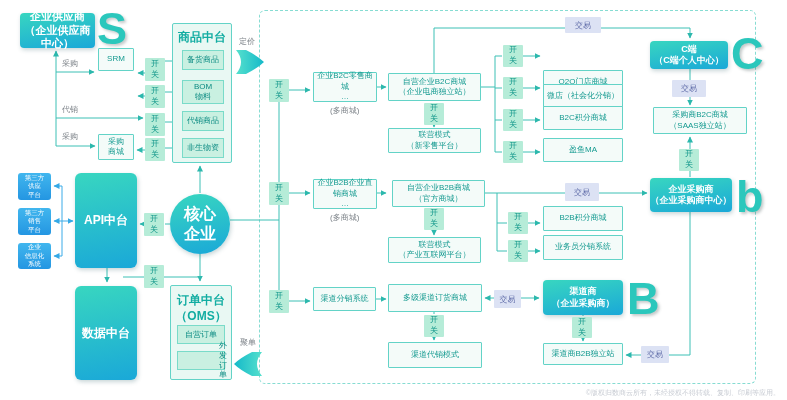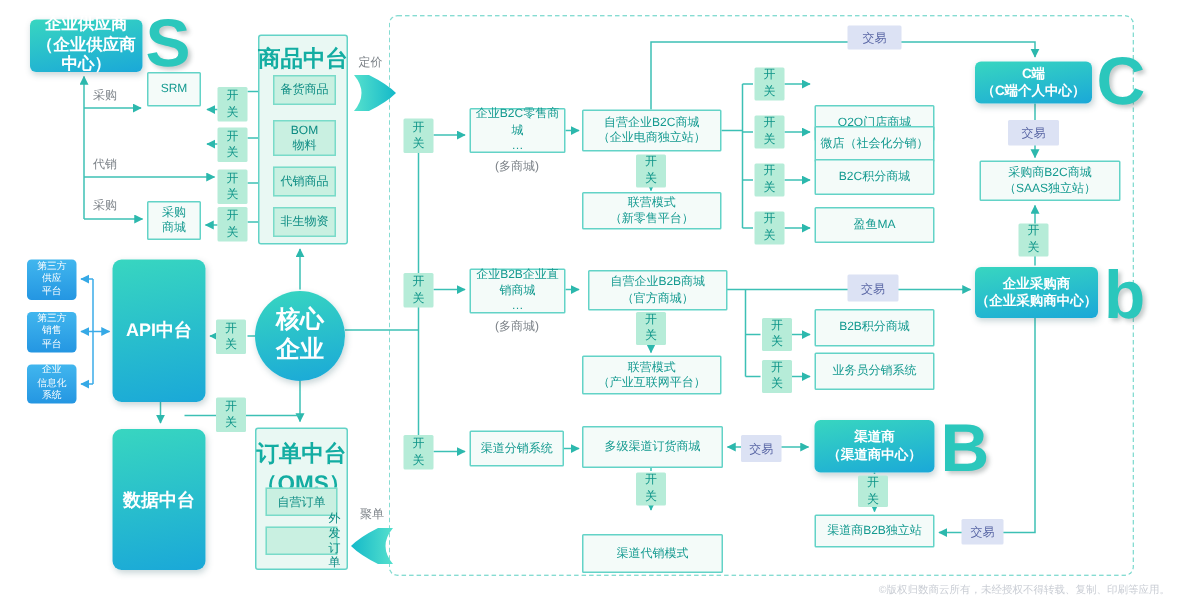--- a/index.html
+++ b/index.html
@@ -9,21 +9,21 @@
   .wires{position:absolute;left:0;top:0;z-index:1;}
   .dashed{border:1px dashed #86dcd2;border-radius:6px;z-index:0;}
   .grad{background:linear-gradient(170deg,#38d6c0 0%,#1aa8d8 100%);color:#fff;font-weight:bold;
         border-radius:4px;display:flex;align-items:center;justify-content:center;text-align:center;
         white-space:pre-line;z-index:2;box-shadow:1px 2px 4px rgba(40,90,100,.25);line-height:1.25;}
   .circle{border-radius:50%;}
   .node{background:#f4fbf9;border:1px solid #63d3c7;color:#149a90;font-size:8px;line-height:1.3;
         display:flex;align-items:center;justify-content:center;text-align:center;white-space:pre-line;
         z-index:2;border-radius:1px;}
   .panel{background:#e9f8f3;border:1px solid #63d3c7;z-index:2;border-radius:2px;}
-  .ptitle{color:#13ada2;font-weight:bold;font-size:15px;text-align:center;white-space:pre-line;z-index:3;line-height:1.3;}
+  .ptitle{color:#13ada2;font-weight:bold;font-size:12px;text-align:center;white-space:pre-line;z-index:3;line-height:1.3;}
   .pitem{background:#c9f0e1;border:1px solid #79dbc9;color:#0b8b82;font-size:8px;line-height:1.2;
         display:flex;align-items:center;justify-content:center;text-align:center;white-space:pre-line;z-index:3;}
   .switch{background:#b6ecd8;color:#0d9488;font-size:8px;line-height:1.35;display:flex;align-items:center;
         justify-content:center;text-align:center;white-space:pre-line;z-index:3;border-radius:1px;}
   .trade{background:#dce2f4;color:#5b68a6;font-size:8px;display:flex;align-items:center;justify-content:center;
         z-index:3;border-radius:1px;}
   .tp{background:linear-gradient(180deg,#41b6ee,#2496e2);color:#fff;font-size:6.5px;line-height:1.3;
         display:flex;align-items:center;justify-content:center;text-align:center;white-space:pre-line;
         z-index:2;border-radius:3px;}
   .lbl{color:#7c8288;font-size:8px;z-index:2;}
@@ -227,25 +227,25 @@
   <div class="abs switch" style="left:508px;top:240px;width:20px;height:22px;">开
 关</div>
   <div class="abs node" style="left:543px;top:235px;width:80px;height:25px;">业务员分销系统</div>
 
   <div class="abs switch" style="left:269px;top:290px;width:20px;height:23px;">开
 关</div>
   <div class="abs node" style="left:313px;top:287px;width:63px;height:24px;">渠道分销系统</div>
   <div class="abs node" style="left:388px;top:284px;width:94px;height:28px;">多级渠道订货商城</div>
   <div class="abs trade" style="left:494px;top:290px;width:27px;height:18px;">交易</div>
   <div class="abs grad" style="left:543px;top:280px;width:80px;height:35px;font-size:9px;">渠道商
-（渠道商中心）</div>
+（企业采购商）</div>
   <div class="abs letter" style="left:627px;top:276px;">B</div>
   <div class="abs switch" style="left:572px;top:317px;width:20px;height:21px;">开
 关</div>
   <div class="abs switch" style="left:424px;top:315px;width:20px;height:22px;">开
 关</div>
-  <div class="abs node" style="left:388px;top:342px;width:94px;height:26px;margin-top:14px;">渠道代销模式</div>
+  <div class="abs node" style="left:388px;top:342px;width:94px;height:26px;">渠道代销模式</div>
   <div class="abs node" style="left:543px;top:343px;width:80px;height:22px;">渠道商B2B独立站</div>
   <div class="abs trade" style="left:641px;top:346px;width:28px;height:17px;">交易</div>
 
   <div class="abs footer" style="left:480px;top:388px;width:300px;">©版权归数商云所有，未经授权不得转载、复制、印刷等应用。</div>
 
 </div>
 
 </body></html>

